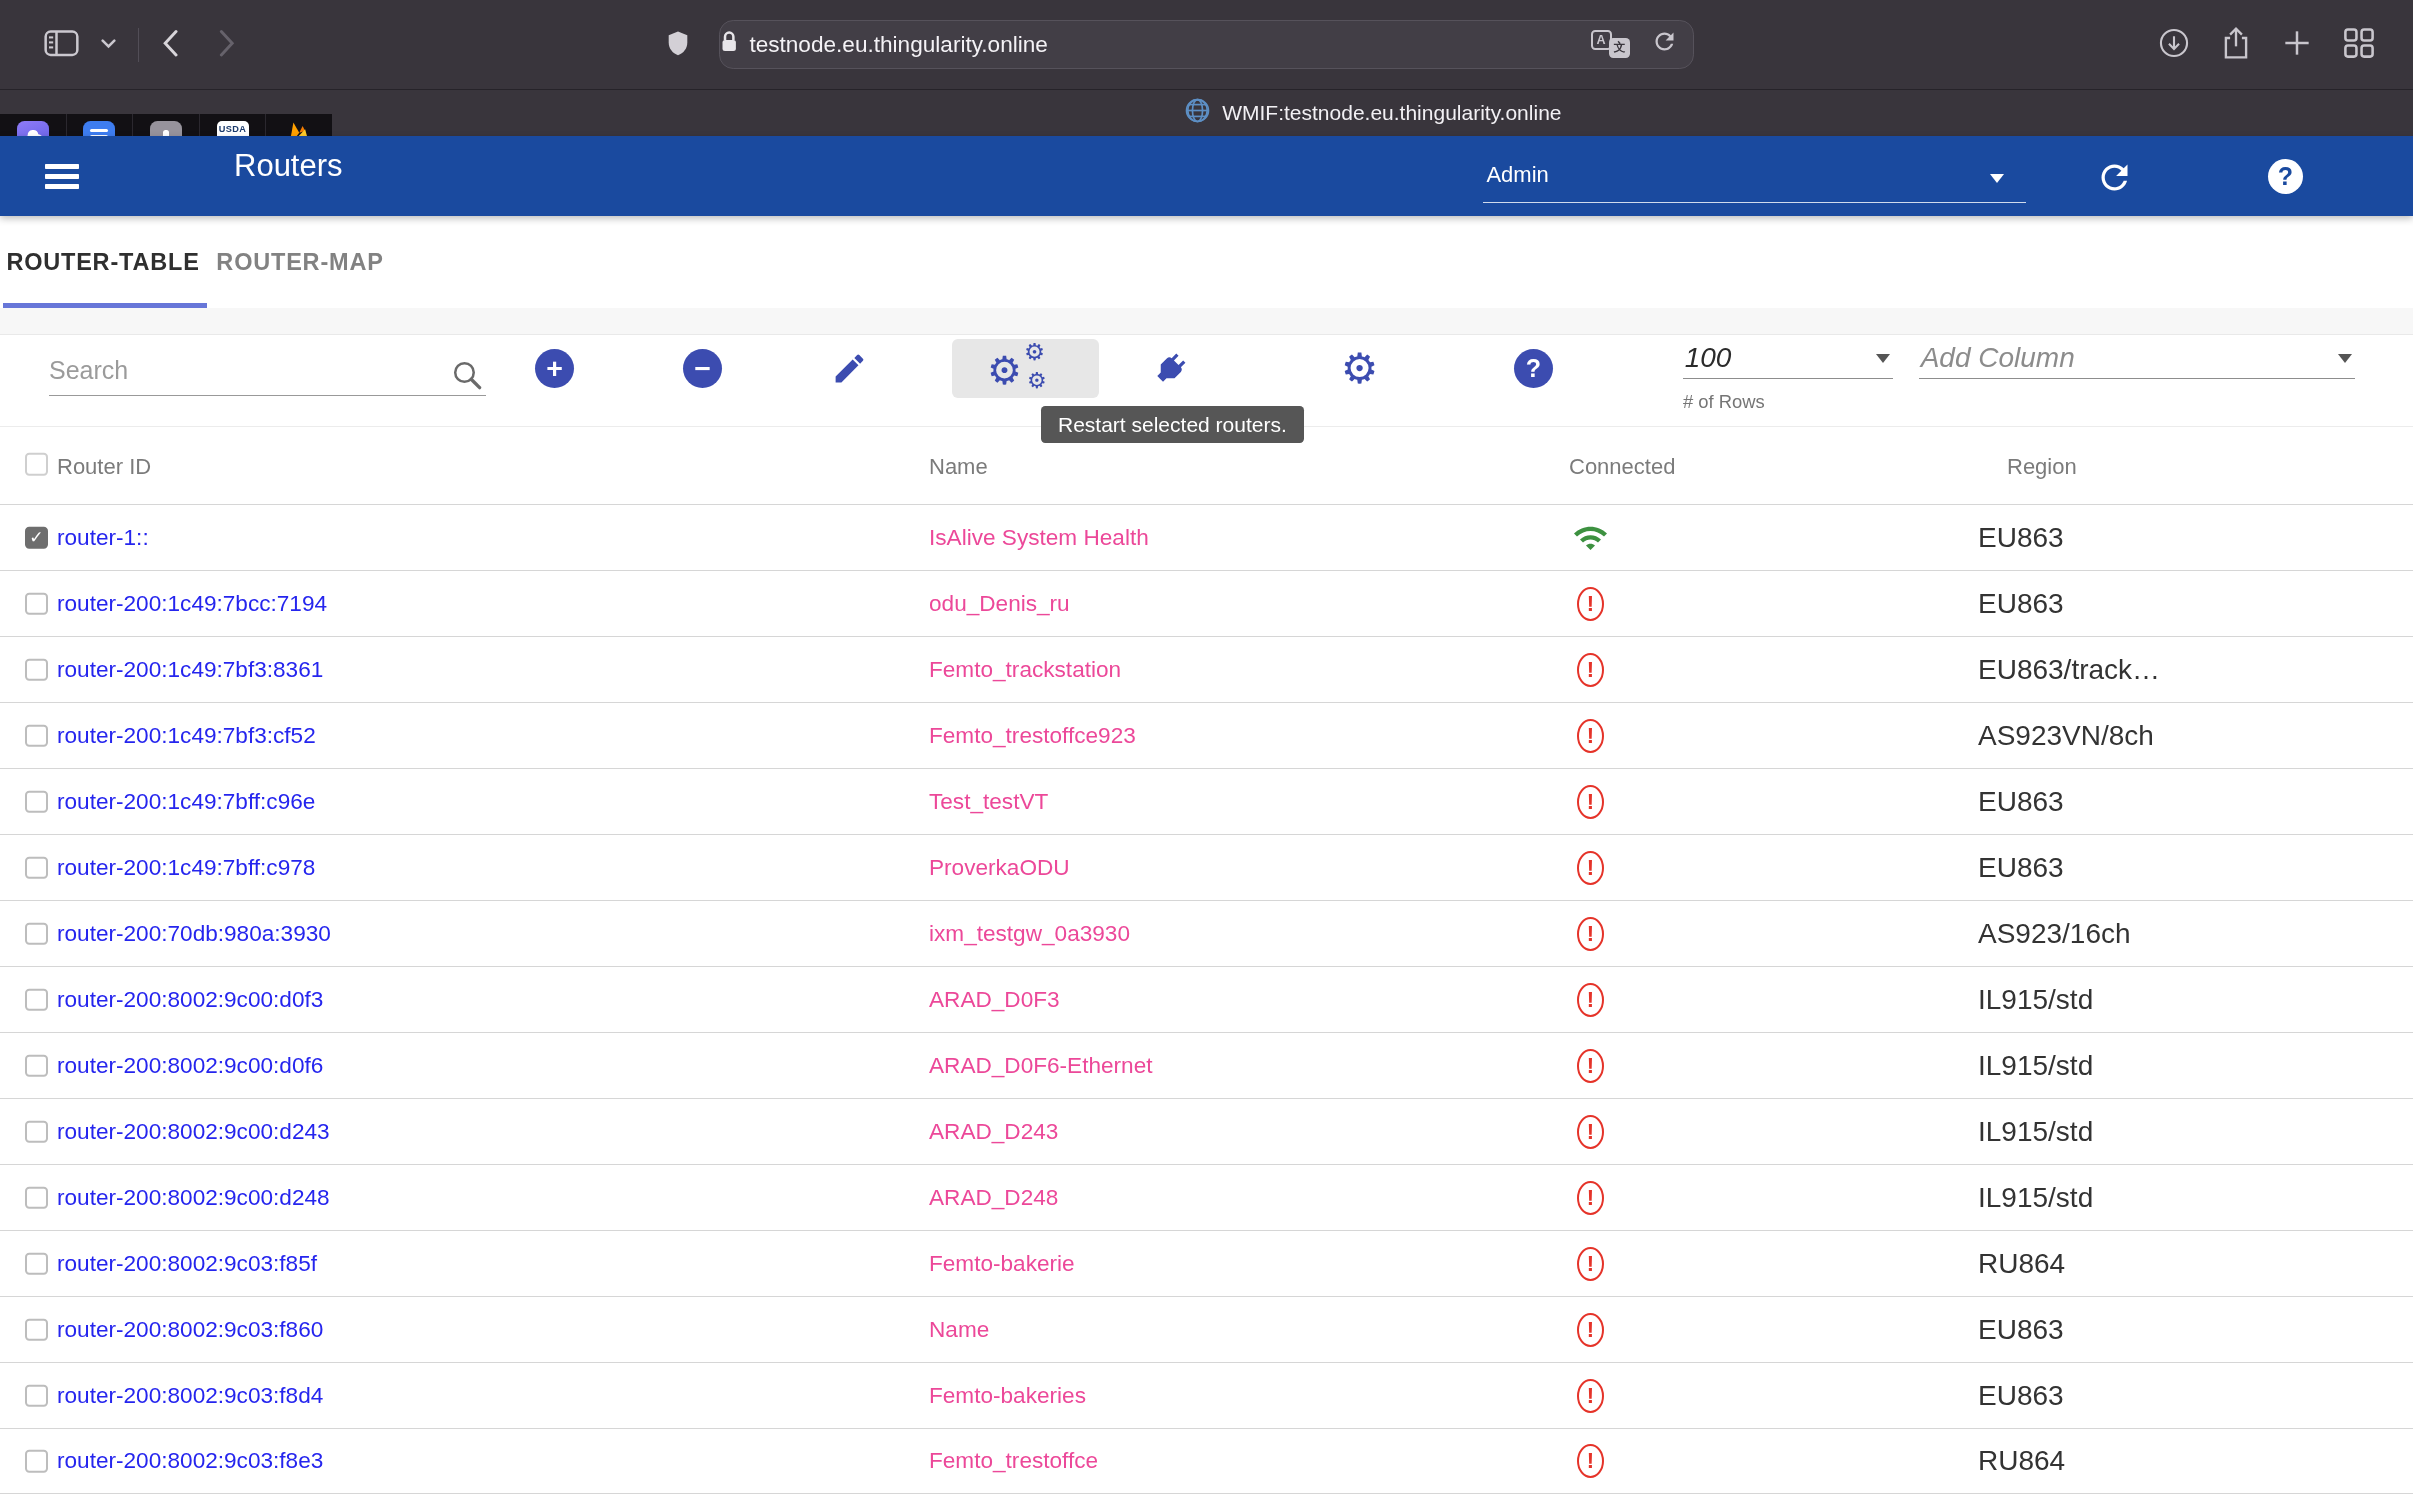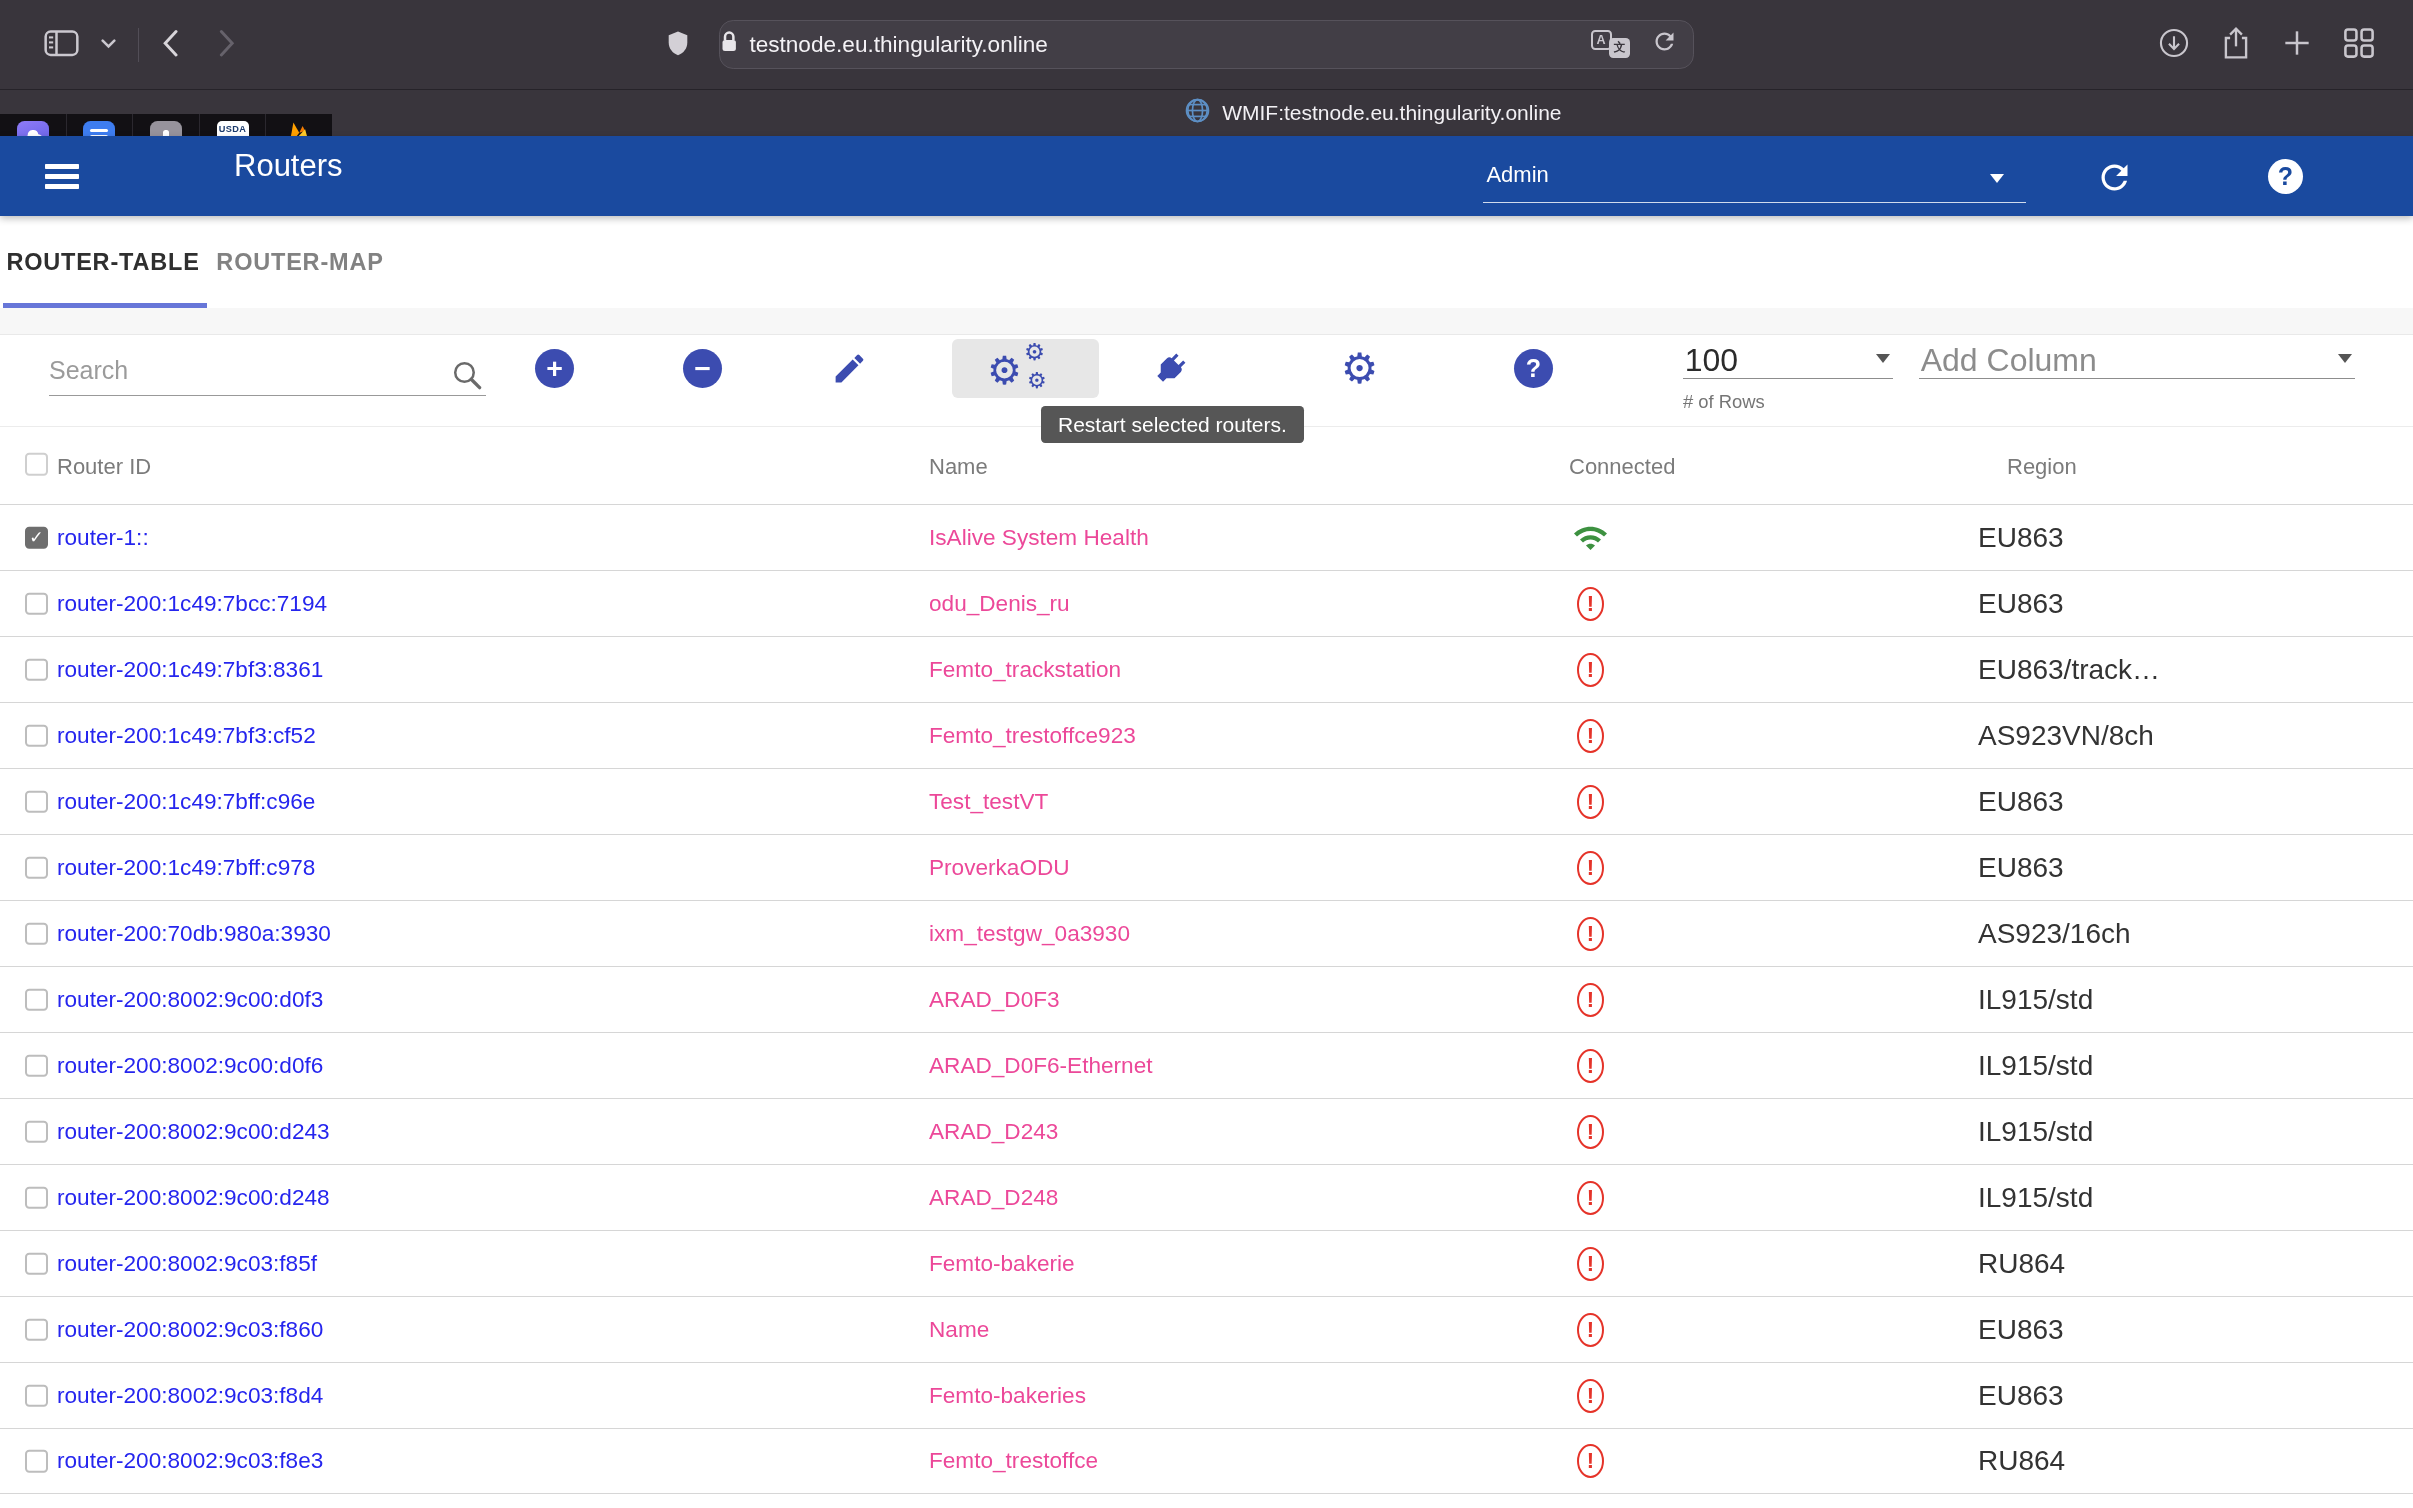--- a/index.html
+++ b/index.html
@@ -78,21 +78,21 @@
   .gears { position:absolute; left:987px; top:341px; width:80px; height:59px; color:#3c4cb0; }
   .gears span { position:absolute; line-height:1; }
   .g1 { left:0; top:10px; font-size:39px; }
   .g2 { left:37px; top:0; font-size:23.5px; }
   .g3 { left:40px; top:28.5px; font-size:22px; }
   .gear-single { color:#3c4cb0; font-size:42px; line-height:1; }
   .tooltip { position:absolute; left:1041px; top:406px; height:37px; background:#565656; border-radius:4.2px;
     color:#fff; font-size:21px; display:flex; align-items:center; padding:0 17px; z-index:20; }
 
   .sel { position:absolute; top:339px; border-bottom:1.7px solid #8d8d8d; height:40px; cursor:pointer; }
-  .sel .val { position:absolute; left:1.7px; top:3.4px; font-size:32px; }
+  .sel .val { position:absolute; left:1.7px; top:3.4px; font-size:28px;font-style:italic; }
   .caret-g { position:absolute; right:3.4px; top:15px; width:0; height:0;
     border-left:7.5px solid transparent; border-right:7.5px solid transparent; border-top:9.2px solid #555; }
   .sel-rows { left:1683px; width:210px; }
   .sel-rows .val { color:#2b2b2b; }
   .sel-col { left:1919px; width:436px; }
   .sel-col .val { color:#8c8c8c; }
   .rows-label { position:absolute; left:1683px; top:391px; font-size:18.4px; color:#757575; }
 
   
   .thead { position:absolute; top:427px; left:0; width:2413px; height:77px; color:#7b7b7b; font-size:22px; }

